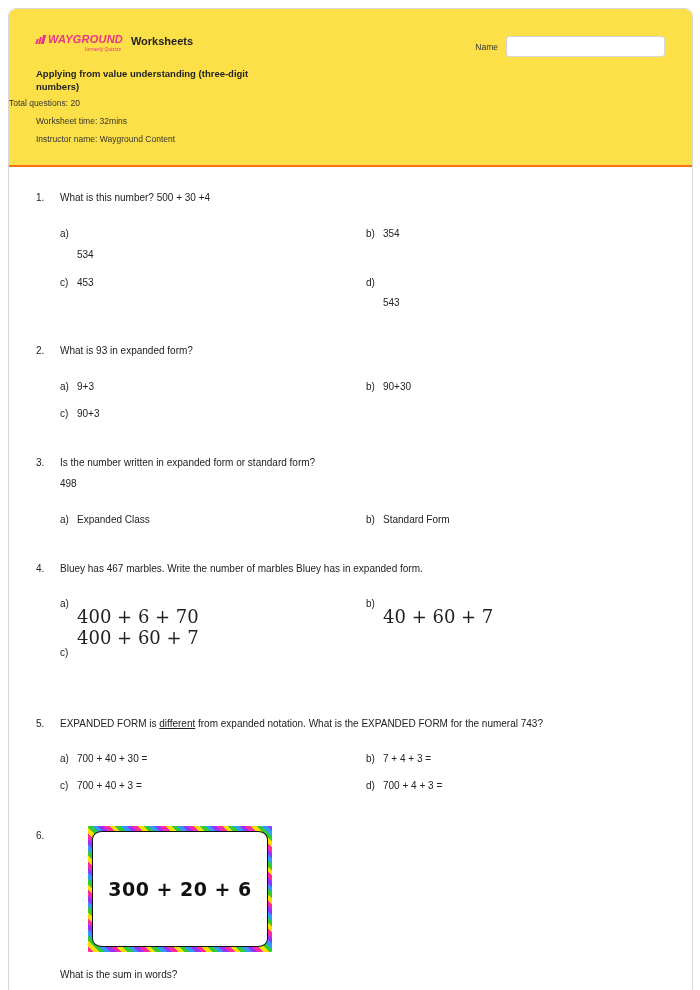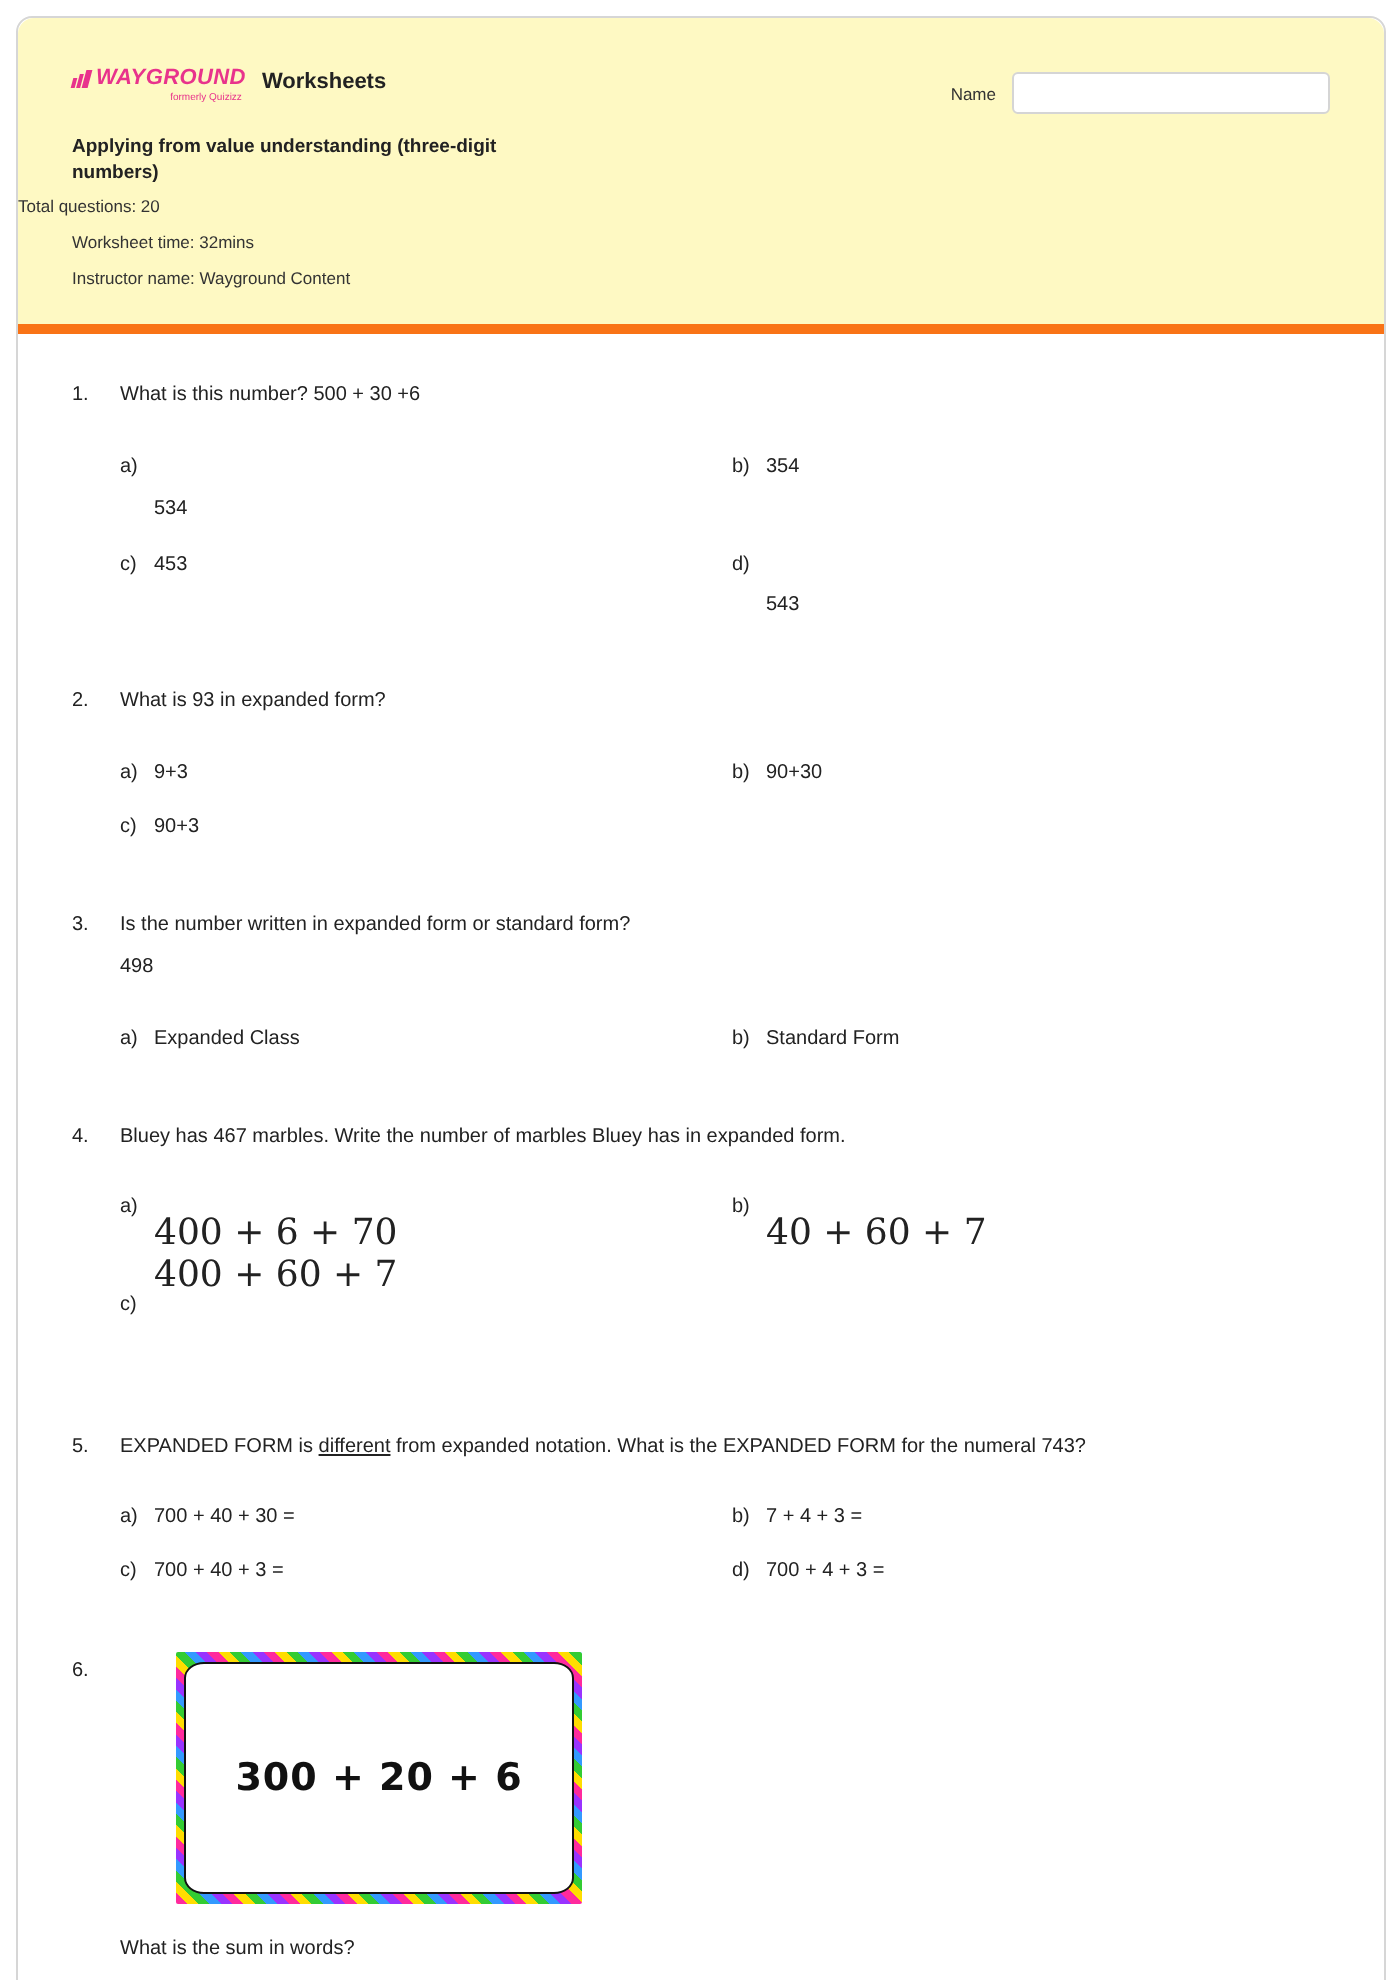--- a/index.html
+++ b/index.html
@@ -5,22 +5,22 @@
     * { box-sizing: border-box; margin: 0; padding: 0; }
     html, body {
       width: 700px; height: 990px; background: #ffffff; overflow: hidden;
       font-family: "Liberation Sans", sans-serif; color: #222;
     }
     .page {
       position: absolute; left: 8px; top: 8px; width: 685px; height: 1000px;
       border: 1px solid #d6d6d6; border-radius: 8px 8px 0 0; background: #fff;
     }
     .header {
-      position: relative; height: 158px; background: #fef9c3;
-      border-bottom: 5px solid #f97316; border-radius: 8px 8px 0 0;
+      position: relative; height: 158px; background: #fde047;
+      border-bottom: 2px solid #f97316; border-radius: 8px 8px 0 0;
     }
     .brand { position: absolute; left: 27px; top: 24px; display: flex; align-items: flex-start; }
     .logo { display: flex; flex-direction: column; align-items: flex-end; }
     .logo-main { display: flex; align-items: center; color: #e8338c; font-weight: bold; font-style: italic; font-size: 11px; letter-spacing: 0.2px; line-height: 12px; }
     .logo-mark { display: inline-flex; align-items: flex-end; margin-right: 2px; height: 9px; }
     .logo-mark span { display: inline-block; width: 2px; background: #e8338c; margin-right: 1px; transform: skewX(-15deg); }
     .logo-sub { font-size: 5px; color: #e8338c; margin-top: 1px; margin-right: 2px; }
     .brand-title { font-size: 11px; font-weight: bold; color: #222; margin-left: 8px; margin-top: 2px; }
     .ws-title { position: absolute; left: 27px; top: 58px; width: 215px; font-size: 9.5px; font-weight: bold; line-height: 13px; color: #222; }
     .meta { position: absolute; left: 27px; font-size: 8.5px; color: #333; }
@@ -33,21 +33,21 @@
     .q { position: absolute; left: 0; width: 100%; }
     .q-num { position: absolute; left: 27px; font-size: 10px; color: #222; }
     .q-text { position: absolute; left: 51px; font-size: 10px; color: #222; white-space: nowrap; }
     .opt { position: absolute; font-size: 10px; color: #222; }
     .opt .lbl { display: inline-block; width: 17px; }
     .opt-under { position: absolute; font-size: 10px; color: #222; }
     .math { font-family: "DejaVu Serif", serif; font-size: 18px; }
     .u { text-decoration: underline; margin-top: 48px; }
 
     .frame {
-      position: absolute; left: 79px; top: 817px; width: 203px; height: 126px;
+      position: absolute; left: 79px; top: 817px; width: 184px; height: 126px;
       background: repeating-linear-gradient(45deg, #ff2a9d 0 4px, #ffdd00 4px 8px, #33cc33 8px 12px, #3399ff 12px 16px, #9933ff 16px 20px);
       border-radius: 1px;
     }
     .frame-inner {
       position: absolute; left: 4px; top: 5px; right: 4px; bottom: 5px;
       background: #fff; border: 1.5px solid #111; border-radius: 10px / 8px;
       display: flex; align-items: center; justify-content: center;
     }
     .frame-text { font-size: 19px; font-weight: bold; color: #111; letter-spacing: 0.5px; font-family: "DejaVu Sans", sans-serif; }
   </style>
@@ -76,21 +76,21 @@
     <div class="meta i">Instructor name: Wayground Content</div>
 
     <div class="field-row fr1">
       <span class="field-label">Name</span>
       <div class="field-input"></div>
     </div>
   </div>
 
   <div class="q" style="top:0">
     <span class="q-num" style="top:183px">1.</span>
-    <span class="q-text" style="top:183px">What is this number?  500 + 30 +6</span>
+    <span class="q-text" style="top:183px">What is this number?  500 + 30 +4</span>
     <div class="opt" style="left:51px;top:219px">
       <span class="lbl">a)</span>
     </div>
     <span class="opt-under" style="left:68px;top:240px">534</span>
     <div class="opt" style="left:357px;top:219px">
       <span class="lbl">b)</span><span>354</span>
     </div>
     <div class="opt" style="left:51px;top:268px">
       <span class="lbl">c)</span><span>453</span>
     </div>

